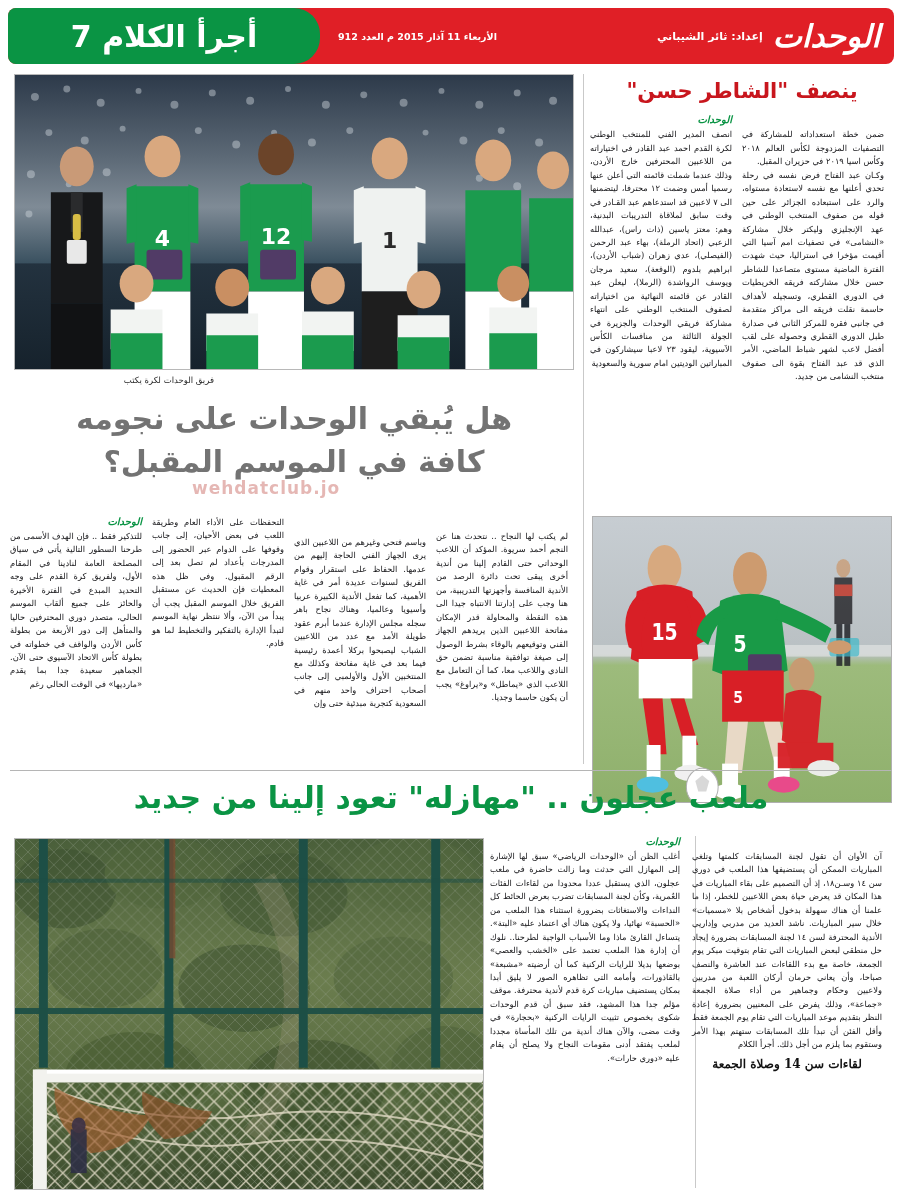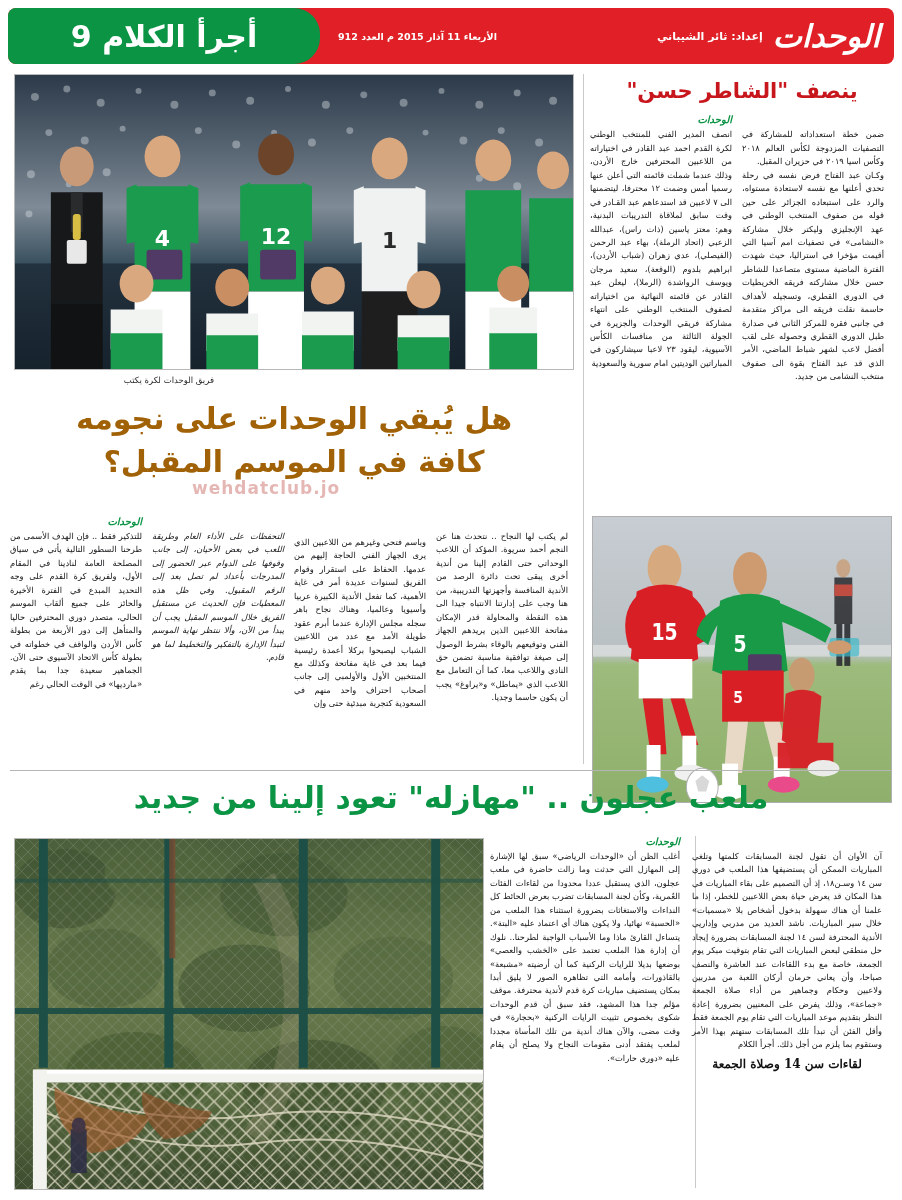--- a/index.html
+++ b/index.html
@@ -151,21 +151,21 @@
     font-size: 8.5px;
     color: #2a2a2a;
     font-family: "DejaVu Serif", "Liberation Serif", serif;
   }
   .main-headline {
     position: absolute;
     top: 398px; left: 14px;
     width: 560px;
     direction: rtl;
     text-align: center;
-    color: #a16207;
+    color: #737373;
     font-size: 30px;
     font-weight: bold;
     line-height: 1.42;
   }
 
   
   .mid-zone {
     position: absolute;
     top: 516px; left: 10px;
     width: 568px; height: 232px;
@@ -248,21 +248,21 @@
   <div class="masthead">
 
     <div class="masthead-title-wrap">
       <span class="paper-title">الوحدات</span>
       <span class="byline-prep">إعداد: ثائر الشيباني</span>
     </div>
 
     <div class="masthead-date">الأربعاء 11 آذار 2015 م العدد 912</div>
 
     <div class="masthead-green">
-      <span class="section-label">أجرأ الكلام 9</span>
+      <span class="section-label">أجرأ الكلام 7</span>
     </div>
   </div>
 
   <div class="team-photo">
     <svg class="ph-svg" viewBox="0 0 560 296" preserveAspectRatio="none">
       <defs>
         <linearGradient id="crowd" x1="0" y1="0" x2="0" y2="1">
           <stop offset="0%" stop-color="#2d3a4a"></stop>
           <stop offset="45%" stop-color="#5e6b78"></stop>
           <stop offset="70%" stop-color="#7f8b96"></stop>
@@ -496,21 +496,21 @@
       <path d="M110 222 l7 5 -3 9 h-8 l-3 -9 z" fill="#d8d8d8"></path>
     </svg>
   </div>
 
   <div class="mid-zone">
     <div class="mid-col">
       <div class="kicker">الوحدات</div>
       <div class="body-txt">للتذكير فقط .. فإن الهدف الأسمى من طرحنا السطور التالية يأتي في سياق المصلحة العامة لنادينا في المقام الأول، ولفريق كرة القدم على وجه التحديد المبدع في الفترة الأخيرة والحائز على جميع ألقاب الموسم الحالي، متصدر دوري المحترفين حاليا والمتأهل إلى دور الأربعة من بطولة كأس الأردن والواقف في خطواته في بطولة كأس الاتحاد الآسيوي حتى الآن. الجماهير سعيدة جدا بما يقدم «مارديها» في الوقت الحالي رغم</div>
     </div>
     <div class="mid-col">
-      <div class="body-txt" style="margin-top:14px;font-style:italic;">التحفظات على الأداء العام وطريقة اللعب في بعض الأحيان، إلى جانب وقوفها على الدوام عبر الحضور إلى المدرجات بأعداد لم تصل بعد إلى الرقم المقبول.
+      <div class="body-txt" style="">التحفظات على الأداء العام وطريقة اللعب في بعض الأحيان، إلى جانب وقوفها على الدوام عبر الحضور إلى المدرجات بأعداد لم تصل بعد إلى الرقم المقبول.
 وفي ظل هذه المعطيات فإن الحديث عن مستقبل الفريق خلال الموسم المقبل يجب أن يبدأ من الآن، وألا ننتظر نهاية الموسم لتبدأ الإدارة بالتفكير والتخطيط لما هو قادم.</div>
     </div>
     <div class="mid-col">
       <div class="body-txt" style="margin-top:20px;">وباسم فتحي وغيرهم من اللاعبين الذي يرى الجهاز الفني الحاجة إليهم من عدمها.
 الحفاظ على استقرار وقوام الفريق لسنوات عديدة أمر في غاية الأهمية، كما تفعل الأندية الكبيرة عربيا وأسيويا وعالميا، وهناك نجاح باهر سجله مجلس الإدارة عندما أبرم عقود طويلة الأمد مع عدد من اللاعبين الشباب ليصبحوا بركلا أعمدة رئيسية فيما بعد في غاية مفاتحة وكذلك مع المنتخبين الأول والأولمبي إلى جانب أصحاب احتراف واحد منهم في السعودية كتجربة مبدئية حتى وإن</div>
     </div>
     <div class="mid-col">
       <div class="body-txt" style="margin-top:14px;">لم يكتب لها النجاح .. نتحدث هنا عن النجم أحمد سريوة.
 المؤكد أن اللاعب الوحداتي حتى القادم إلينا من أندية أخرى يبقى تحت دائرة الرصد من الأندية المنافسة وأجهزتها التدريبية، من هنا وجب على إدارتنا الانتباه جيدا الى هذه النقطة والمحاولة قدر الإمكان مفاتحة اللاعبين الذين يريدهم الجهاز الفني وتوقيعهم بالوقاء بشرط الوصول إلى صيغة توافقية مناسبة تضمن حق النادي واللاعب معا، كما أن التعامل مع اللاعب الذي «يماطل» و«يراوغ» يجب أن يكون حاسما وجديا.</div>
     </div>

